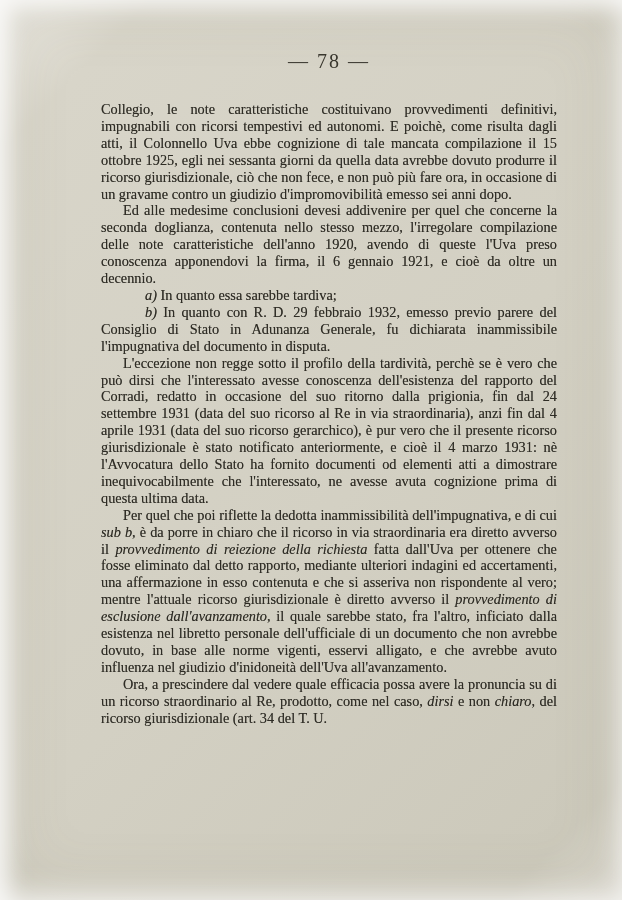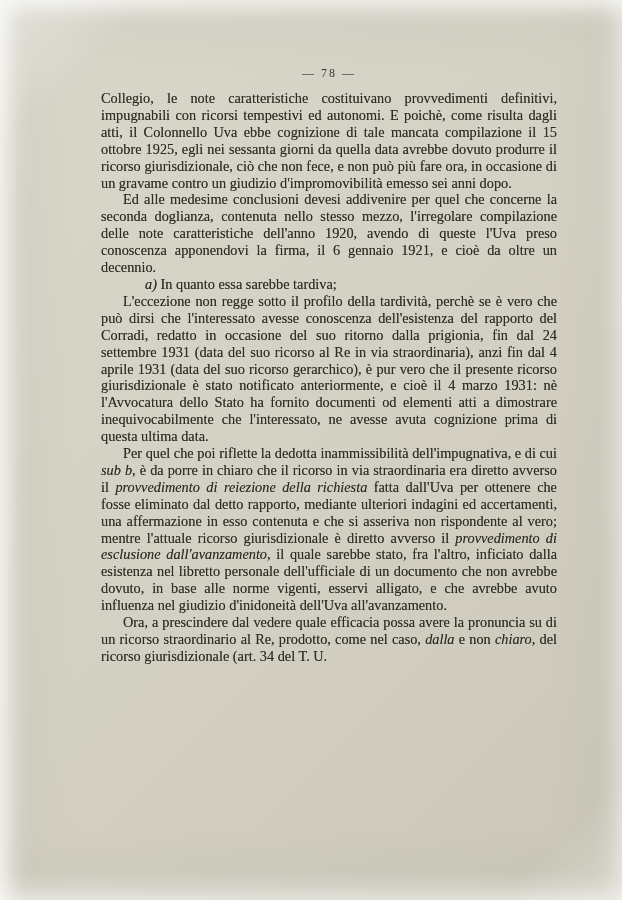--- a/index.html
+++ b/index.html
@@ -13,50 +13,51 @@
     position: relative;
     width: 622px; height: 900px;
     background: linear-gradient(135deg, #eceae3 0%, #d8d5c9 10%, #d3d0c3 55%, #ccc9bb 92%, #dedbd1 100%);
     box-shadow:
       inset 10px 8px 22px rgba(255,255,255,0.75),
       inset -6px -10px 26px rgba(255,255,255,0.55),
       inset 0 0 70px rgba(118,112,96,0.16);
   }
   .page-number {
     position: absolute;
-    top: 66px;
+    top: 50px;
     left: 101px;
     width: 456px;
     text-align: center;
-    font-size: 12px;
+    font-size: 20px;
     letter-spacing: 2px;
     color: #3a382f;
   }
   .text-block {
     position: absolute;
     left: 101px;
     top: 90px;
     width: 456px;
     font-size: 14.3px;
     line-height: 16.9px;
     text-align: justify;
     color: #2e2c25;
     text-shadow: 0 0 0.4px rgba(46,44,37,0.55);
   }
   .text-block p { text-indent: 22px; }
-  .text-block p.no-indent { text-indent: 0; }
+  .text-block p.no-indent { text-indent: 0; margin-top: 11px; }
   .text-block p.list-item { text-indent: 44px; }
   .it { font-style: italic; }
 </style>
 </head>
 <body>
 
 <div class="scan-page">
   <div class="page-number">— 78 —</div>
   <div class="text-block">
       <p class="no-indent"><span>Collegio, le note caratteristiche costituivano provvedimenti definitivi, impugnabili con ricorsi tempestivi ed autonomi. E poichè, come risulta dagli atti, il Colonnello Uva ebbe cognizione di tale mancata compilazione il 15 ottobre 1925, egli nei sessanta giorni da quella data avrebbe dovuto produrre il ricorso giurisdizionale, ciò che non fece, e non può più fare ora, in occasione di un gravame contro un giudizio d'impromovibilità emesso sei anni dopo.</span></p>
       <p><span>Ed alle medesime conclusioni devesi addivenire per quel che concerne la seconda doglianza, contenuta nello stesso mezzo, l'irregolare compilazione delle note caratteristiche dell'anno 1920, avendo di queste l'Uva preso conoscenza apponendovi la firma, il 6 gennaio 1921, e cioè da oltre un decennio.</span></p>
       <p class="list-item"><span class="it">a)</span><span> In quanto essa sarebbe tardiva;</span></p>
+      <p class="list-item"><span class="it">b)</span><span> In quanto con R. D. 29 febbraio 1932, emesso previo parere del Consiglio di Stato in Adunanza Generale, fu dichiarata inammissibile l'impugnativa del documento in disputa.</span></p>
       <p><span>L'eccezione non regge sotto il profilo della tardività, perchè se è vero che può dirsi che l'interessato avesse conoscenza dell'esistenza del rapporto del Corradi, redatto in occasione del suo ritorno dalla prigionia, fin dal 24 settembre 1931 (data del suo ricorso al Re in via straordinaria), anzi fin dal 4 aprile 1931 (data del suo ricorso gerarchico), è pur vero che il presente ricorso giurisdizionale è stato notificato anteriormente, e cioè il 4 marzo 1931: nè l'Avvocatura dello Stato ha fornito documenti od elementi atti a dimostrare inequivocabilmente che l'interessato, ne avesse avuta cognizione prima di questa ultima data.</span></p>
       <p><span>Per quel che poi riflette la dedotta inammissibilità dell'impugnativa, e di cui </span><span class="it">sub b</span><span>, è da porre in chiaro che il ricorso in via straordinaria era diretto avverso il </span><span class="it">provvedimento di reiezione della richiesta</span><span> fatta dall'Uva per ottenere che fosse eliminato dal detto rapporto, mediante ulteriori indagini ed accertamenti, una affermazione in esso contenuta e che si asseriva non rispondente al vero; mentre l'attuale ricorso giurisdizionale è diretto avverso il </span><span class="it">provvedimento di esclusione dall'avanzamento</span><span>, il quale sarebbe stato, fra l'altro, inficiato dalla esistenza nel libretto personale dell'ufficiale di un documento che non avrebbe dovuto, in base alle norme vigenti, esservi alligato, e che avrebbe avuto influenza nel giudizio d'inidoneità dell'Uva all'avanzamento.</span></p>
-      <p><span>Ora, a prescindere dal vedere quale efficacia possa avere la pronuncia su di un ricorso straordinario al Re, prodotto, come nel caso, </span><span class="it">dalla</span><span> e non </span><span class="it">chiaro</span><span>, del ricorso giurisdizionale (art. 34 del T. U.</span></p>
+      <p><span>Ora, a prescindere dal vedere quale efficacia possa avere la pronuncia su di un ricorso straordinario al Re, prodotto, come nel caso, </span><span class="it">dirsi</span><span> e non </span><span class="it">chiaro</span><span>, del ricorso giurisdizionale (art. 34 del T. U.</span></p>
     </div>
 </div>
 
 </body></html>

